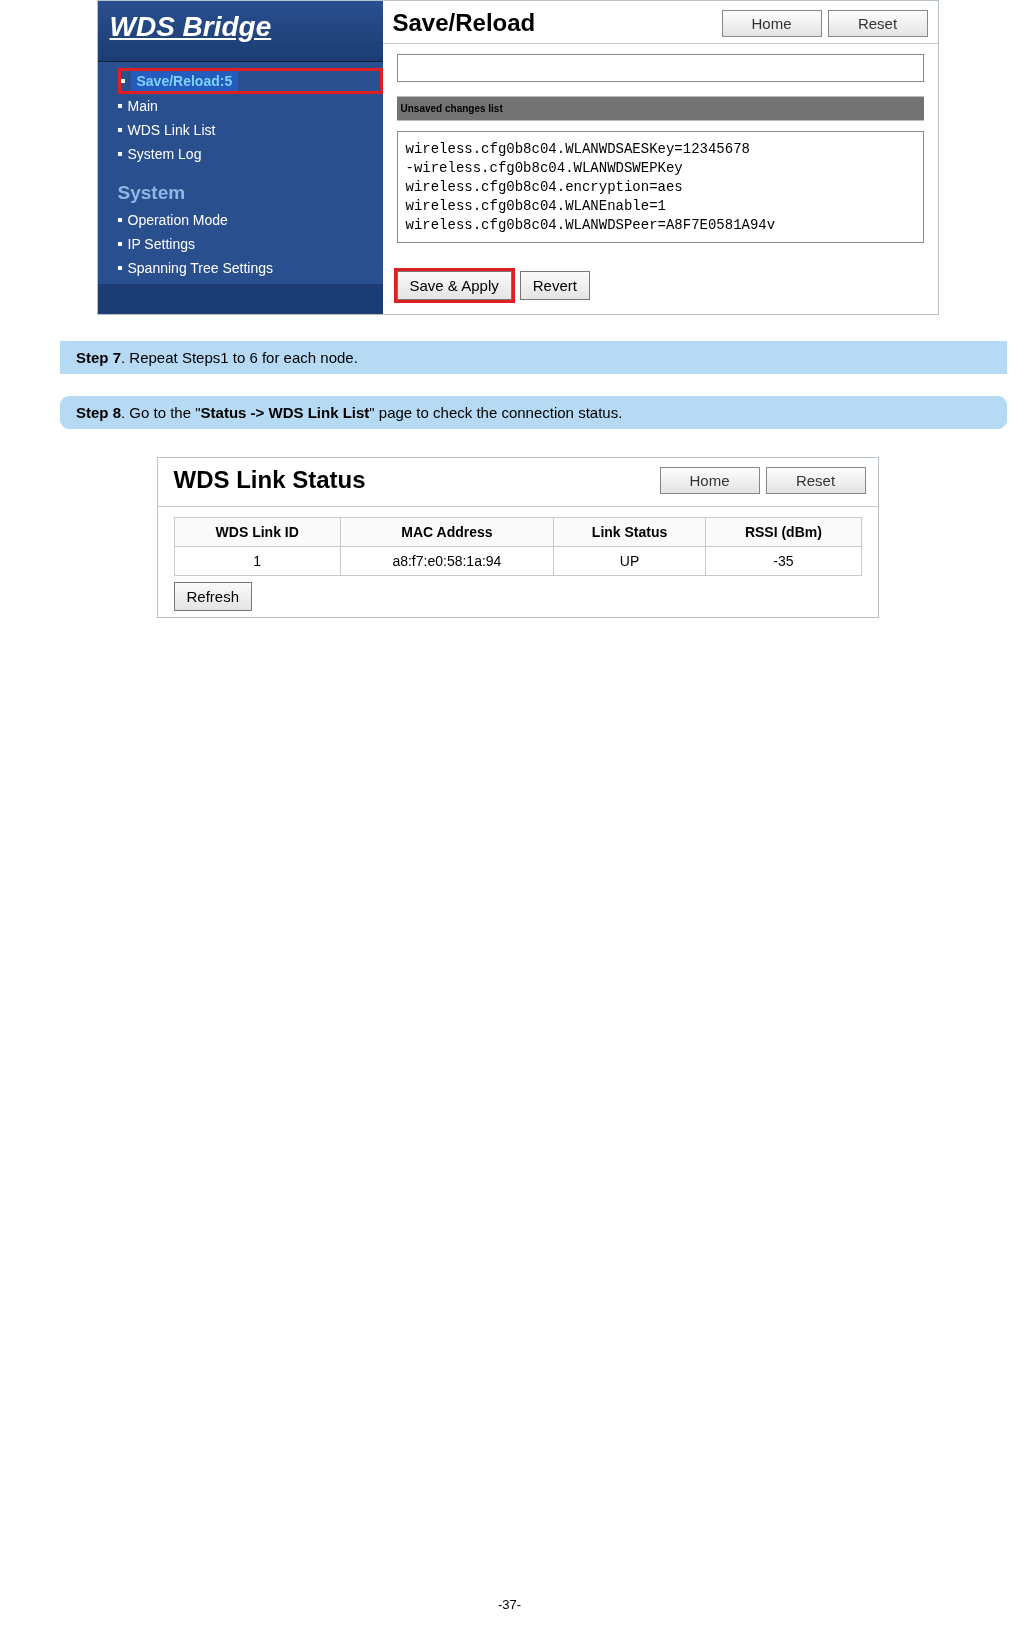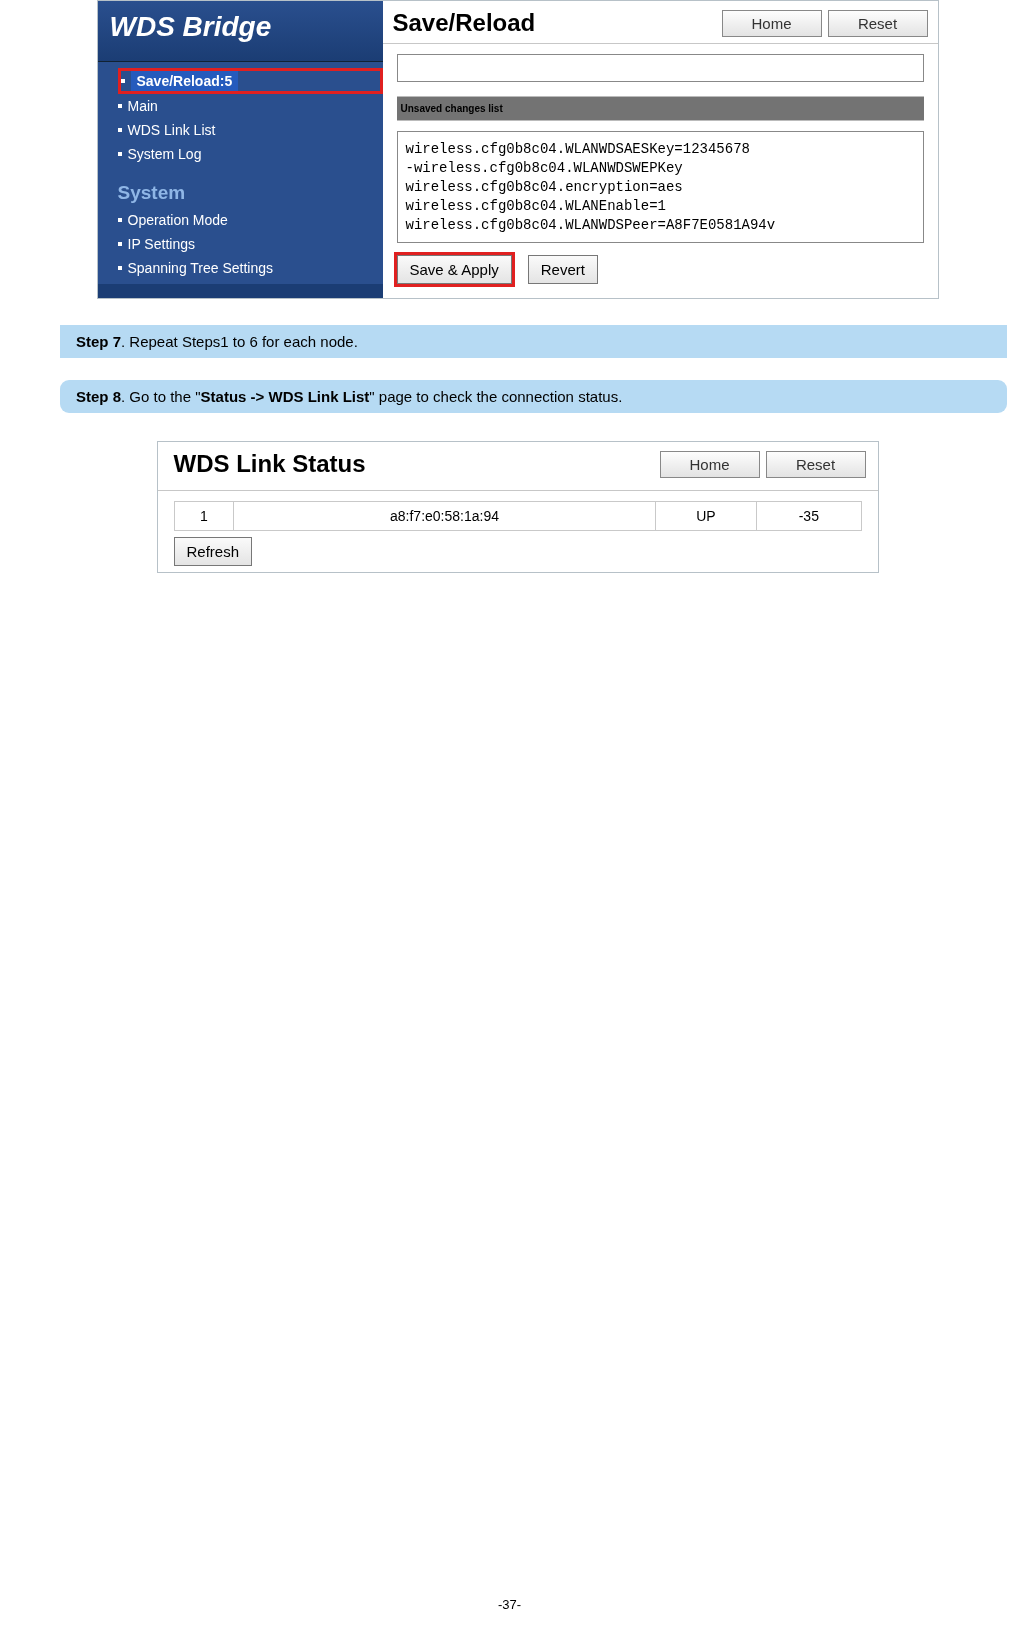--- a/index.html
+++ b/index.html
@@ -42,41 +42,42 @@
     color: #fff;
     font-size: 14px;
   }
   .side-title {
     font-size: 28px;
     font-weight: bold;
     font-style: italic;
     padding: 10px 12px 18px 12px;
     background: linear-gradient(#2a4f8e,#1b3d74);
     border-bottom:1px solid #123;
+    text-decoration:underline;
   }
   .side-section {
     padding: 6px 0 4px 20px;
     background: #2a4f8e;
   }
   .side-sec-label {
     color: #8fb6e6;
     font-size: 19px;
     font-weight: bold;
     padding: 4px 0 4px 0;
   }
   .side-item {
     padding: 4px 0 4px 0;
     color: #fff;
     list-style: none;
     display:flex;
     align-items:center;
     gap:6px;
   }
   .bullet { width:4px;height:4px;background:#fff;display:inline-block; }
-  .side-item.sel .lbl { background:#255bbd; color:#ffffff; font-weight:bold; padding:2px 6px; display:inline-block;}
+  .side-item.sel .lbl { background:#255bbd; color:#7dd3fc; font-weight:bold; padding:2px 6px; display:inline-block;}
   .redbox { border:3px solid #e02020; padding:0; }
   .main {
     flex: 1;
     background: #fff;
     padding: 0;
   }
   .main-top {
     display: flex;
     align-items: center;
     padding: 8px 10px 6px 10px;
@@ -104,21 +105,21 @@
   .main-body { padding: 10px 14px 14px 14px; }
   .blank-field {
     border:1px solid #888; height:28px; width:100%; box-sizing:border-box; margin-bottom:14px;
   }
   .unsaved-label { font-weight:bold; font-size:10px; padding:6px 4px; border-bottom:1px solid #bbb; border-top:1px solid #bbb; background:#737373;}
   .changes {
     border:1px solid #888; padding:8px 8px; margin-top:10px;
     font-family: "Courier New", monospace; font-size:14px;
     white-space:pre; line-height:1.35;
   }
-  .action-row { margin-top:12px; display:flex; gap:16px; }
+  .action-row { margin-top:28px; display:flex; gap:8px; }
   .btn2 {
     padding:5px 12px;
     background: linear-gradient(#fafafa,#e4e4e4);
     border:1px solid #777;
     font-size:15px;
     cursor:pointer;
   }
   .btn2.red { outline:3px solid #e02020; outline-offset:0px; }
   
   .stepbar {
@@ -227,20 +228,26 @@
   </div>
 
   <div class="shot2">
     <div class="s2-top">
       <div class="s2-title">WDS Link Status</div>
       <span class="btn">Home</span>
       <span class="btn">Reset</span>
     </div>
     <table class="s2-table">
       <tbody>
+          <tr>
+        <th>WDS Link ID</th>
+        <th>MAC Address</th>
+        <th>Link Status</th>
+        <th>RSSI (dBm)</th>
+      </tr>
       <tr>
         <td>1</td>
         <td>a8:f7:e0:58:1a:94</td>
         <td>UP</td>
         <td>-35</td>
       </tr>
     </tbody>
       </table>
     <div class="s2-refresh">
       <span class="btn2">Refresh</span>

